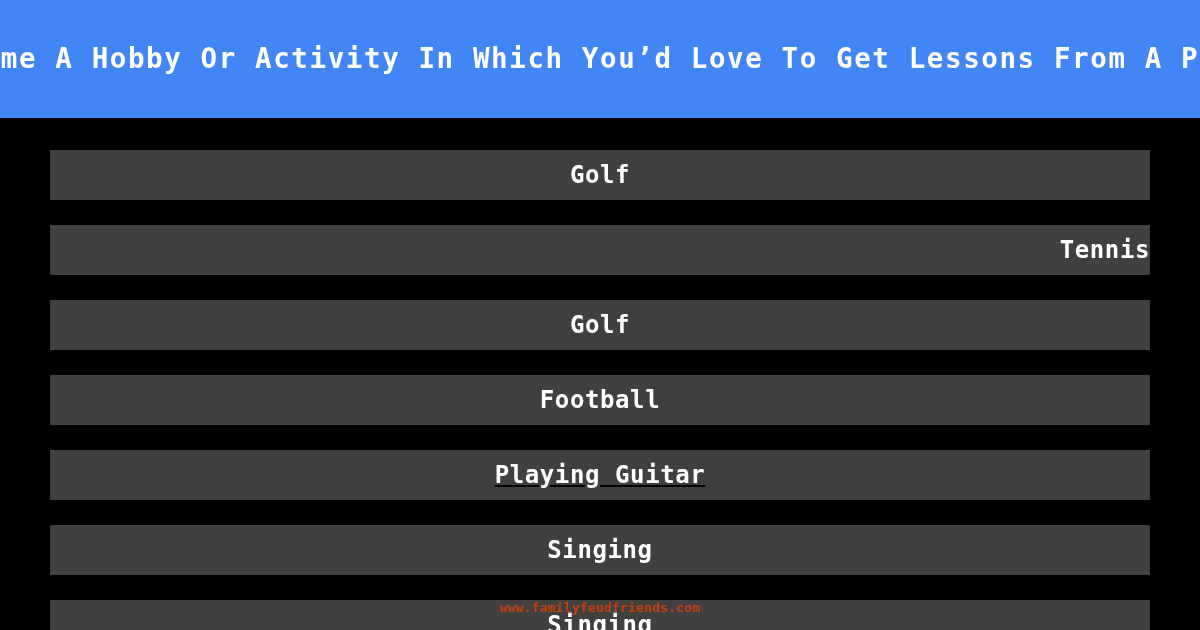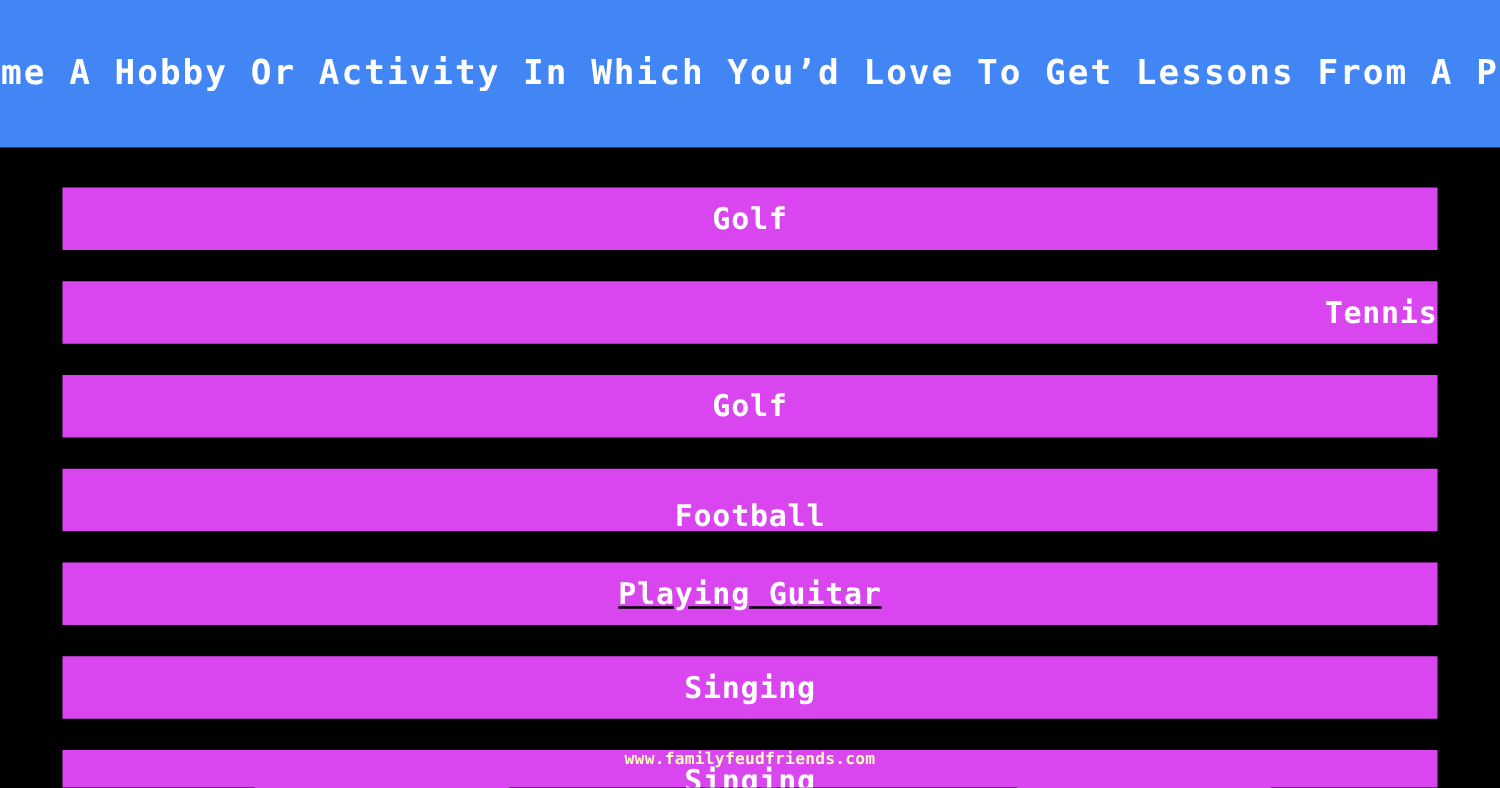--- a/index.html
+++ b/index.html
@@ -54,21 +54,21 @@
     position: absolute;
     left: 0;
     top: 150px;
     width: 1200px;
   }
   .answer-row {
     position: absolute;
     left: 50px;
     width: 1100px;
     height: 50px;
-    background: #d946ef;
+    background: #404040;
     display: flex;
     align-items: center;
     justify-content: center;
     box-sizing: border-box;
   }
   .answer-label {
     color: #ffffff;
     font-family: "DejaVu Sans Mono", "Liberation Mono", monospace;
     font-size: 24px;
     font-weight: bold;
@@ -78,21 +78,21 @@
     white-space: nowrap;
   }
 
   
   .watermark {
     position: absolute;
     left: 0;
     top: 600px;
     width: 1200px;
     text-align: center;
-    color: #fef9c3;
+    color: #c2410c;
     font-family: "DejaVu Sans Mono", "Liberation Mono", monospace;
     font-size: 13px;
     font-weight: bold;
     letter-spacing: 0.2px;
     line-height: 15px;
     z-index: 5;
     pointer-events: none;
   }
 </style>
 </head>
@@ -107,21 +107,21 @@
   <div class="answers-list">
     <div class="answer-row" style="top:0px;">
       <span class="answer-label">Golf</span>
     </div>
     <div class="answer-row" style="top:75px;justify-content:flex-end;">
       <span class="answer-label">Tennis</span>
     </div>
     <div class="answer-row" style="top:150px;">
       <span class="answer-label">Golf</span>
     </div>
-    <div class="answer-row" style="top:225px;align-items:flex-end;">
+    <div class="answer-row" style="top:225px;">
       <span class="answer-label">Football</span>
     </div>
     <div class="answer-row" style="top:300px;text-decoration:underline;">
       <span class="answer-label">Playing Guitar</span>
     </div>
     <div class="answer-row" style="top:375px;">
       <span class="answer-label">Singing</span>
     </div>
     <div class="answer-row" style="top:450px;">
       <span class="answer-label">Singing</span>

